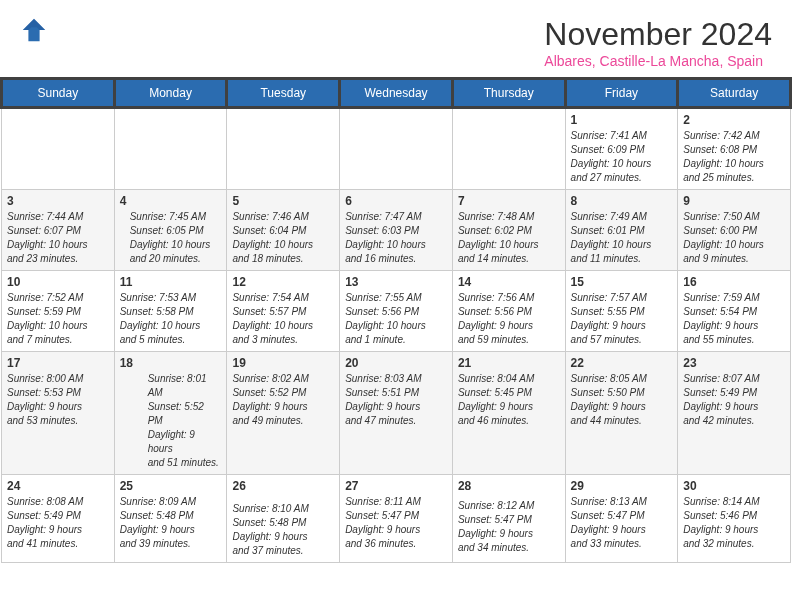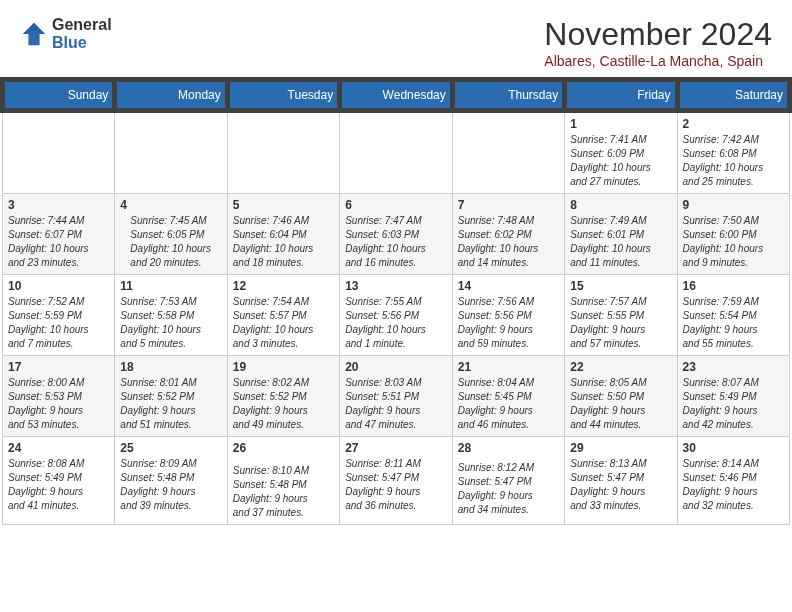--- a/index.html
+++ b/index.html
@@ -32,35 +32,35 @@
     .title-block {
       text-align: left;
     }
     .month-title {
       font-size: 32px;
       color: #333;
       font-weight: normal;
     }
     .location {
       font-size: 14px;
-      color: #7f1d1d;
+      color: #ec4899;
     }
     .calendar-table {
       width: 100%;
       border-collapse: collapse;
       font-size: 11px;
     }
     .calendar-table th {
       background: #2b6cb0;
       color: #fff;
       padding: 6px 4px;
-      text-align: right;
+      text-align: center;
       font-size: 12px;
       font-weight: normal;
-      border: 5px solid #404040;
+      border: 3px solid #404040;
     }
     .calendar-table td {
       border: 1px solid #ccc;
       vertical-align: top;
       padding: 4px 5px;
       width: 113px;
       min-height: 80px;
       background: #fff;
     }
     .calendar-table tr:nth-child(even) td {
@@ -87,24 +87,20 @@
   </style>
 </head>
 <body>
 
 <div class="header">
   <div class="logo">
     <svg class="logo-icon" viewBox="0 0 40 40">
       <polygon points="20,4 36,20 28,20 28,36 12,36 12,20 4,20" fill="#2b6cb0"></polygon>
       <polygon points="20,4 36,20 28,20 24,16 16,16 12,20 4,20" fill="#1a4a8a" opacity="0.3"></polygon>
     </svg>
-    <div class="logo-text">
-      <div style="color:#333;font-size:16px;font-weight:bold;">General</div>
-      <div style="color:#2b6cb0;font-size:16px;font-weight:bold;">Blue</div>
-    </div>
   </div>
   <div class="title-block">
     <div class="month-title">November 2024</div>
     <div class="location">Albares, Castille-La Mancha, Spain</div>
   </div>
 </div>
 
 <table class="calendar-table">
   <thead>
     <tr>
@@ -244,21 +240,21 @@
       <tr class="row-even">
         <td>
           <div class="day-number">17</div>
           <div class="day-info" style="white-space: pre-line;">Sunrise: 8:00 AM
 Sunset: 5:53 PM
 Daylight: 9 hours
 and 53 minutes.</div>
         </td>
         <td>
           <div class="day-number">18</div>
-          <div class="day-info" style="white-space: pre-line;">Sunrise: 8:01 AM
+          <div class="day-info" style="white-space: pre-line; margin-left: 28px;">Sunrise: 8:01 AM
 Sunset: 5:52 PM
 Daylight: 9 hours
 and 51 minutes.</div>
         </td>
         <td>
           <div class="day-number">19</div>
           <div class="day-info" style="white-space: pre-line;">Sunrise: 8:02 AM
 Sunset: 5:52 PM
 Daylight: 9 hours
 and 49 minutes.</div>

